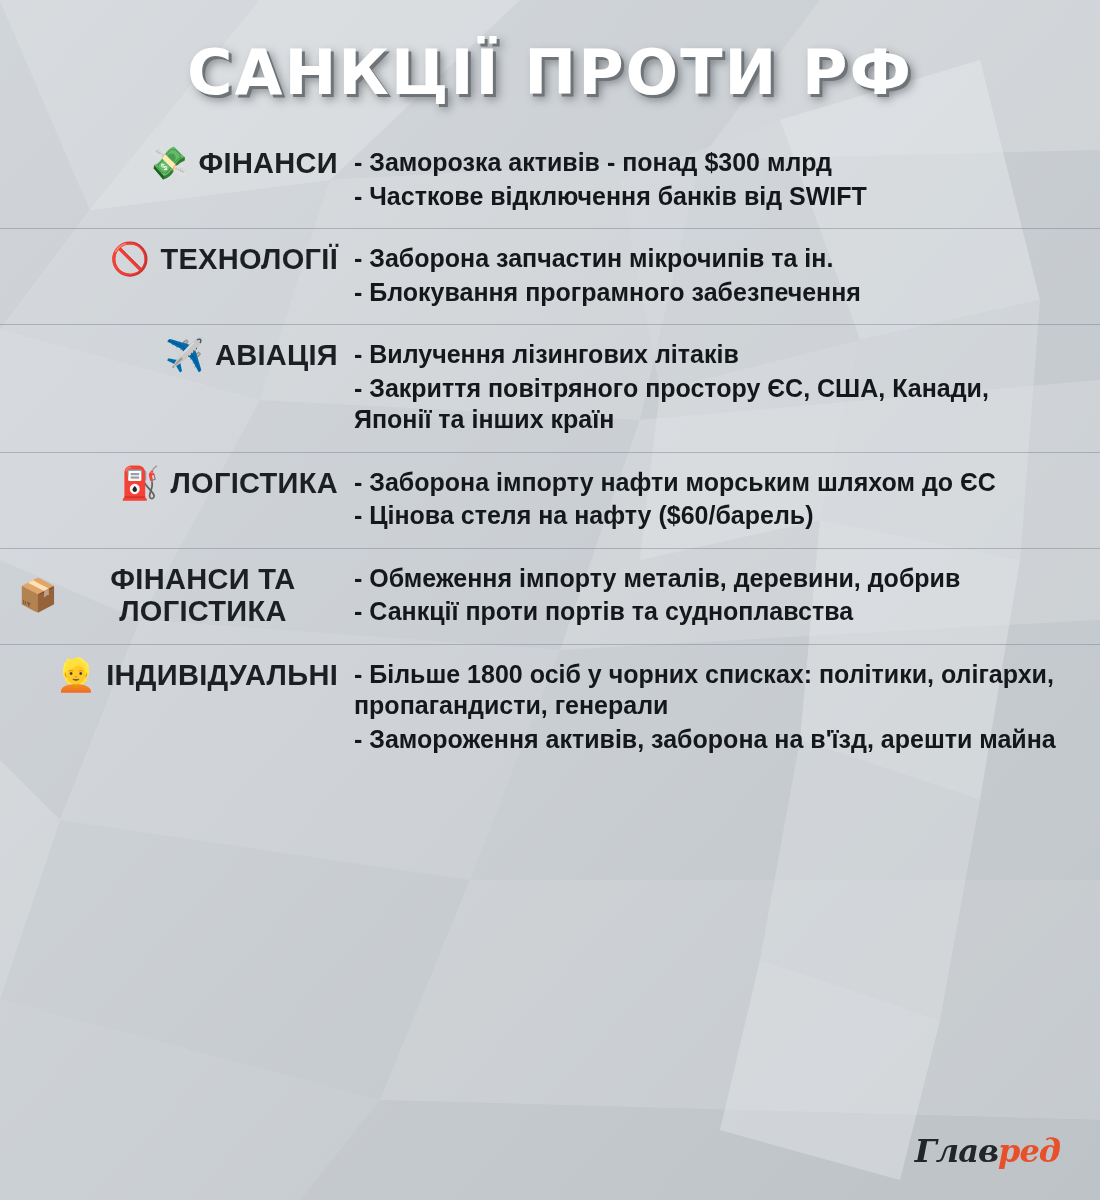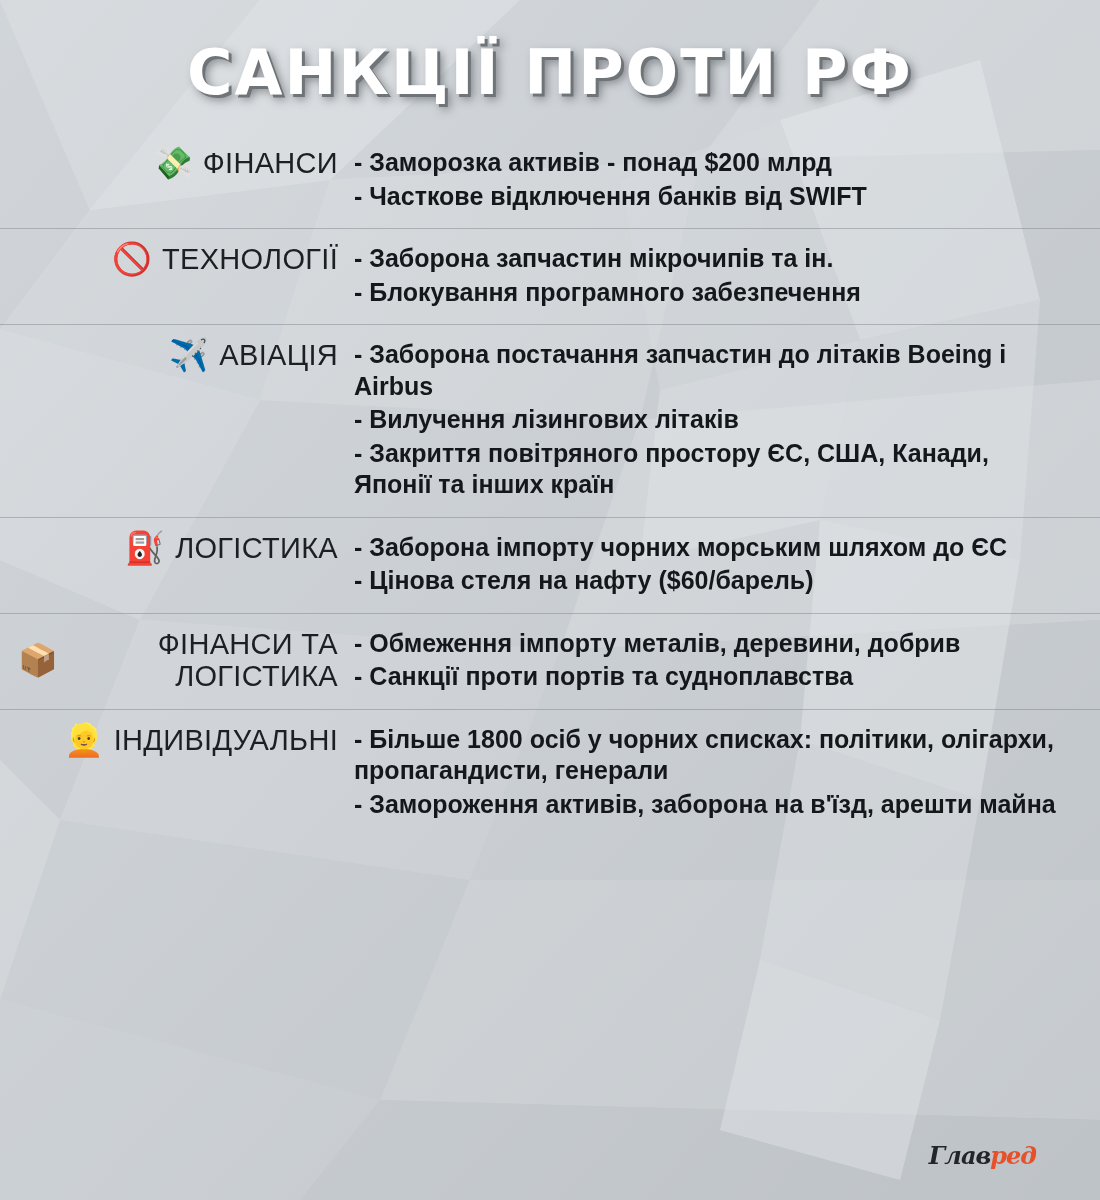--- a/index.html
+++ b/index.html
@@ -69,42 +69,42 @@
     box-sizing: border-box;
   }
   .cat-icon {
     font-size: 32px;
     line-height: 1;
     flex: 0 0 auto;
     font-family: "DejaVu Sans", sans-serif;
   }
   .cat-label {
     font-size: 29px;
-    font-weight: normal;
+    font-weight: bold;
     color: #1d2023;
-    text-align: right;
+    text-align: center;
     line-height: 1.12;
     letter-spacing: 0.3px;
   }
   .items {
     flex: 1 1 auto;
     padding-left: 6px;
   }
   .item {
     font-size: 25px;
     font-weight: bold;
     color: #15181b;
     line-height: 1.26;
     margin-bottom: 2px;
   }
   .logo {
     position: absolute;
-    right: 64px;
+    right: 40px;
     bottom: 30px;
-    font-size: 24px;
+    font-size: 32px;
     font-weight: bold;
     font-style: italic;
     letter-spacing: -1px;
     font-family: "DejaVu Serif", serif;
   }
   .logo .a { color: #222629; }
   .logo .b { color: #e8502a; }
 </style>
 </head>
 <body>
@@ -156,21 +156,21 @@
     <div class="title">САНКЦІЇ ПРОТИ РФ</div>
 
     <div class="rows">
 
       <div class="row first">
         <div class="cat">
           <span class="cat-icon">💸</span>
           <span class="cat-label">ФІНАНСИ</span>
         </div>
         <div class="items">
-          <div class="item">- Заморозка активів - понад $200 млрд</div>
+          <div class="item">- Заморозка активів - понад $300 млрд</div>
           <div class="item">- Часткове відключення  банків від SWIFT</div>
         </div>
       </div>
 
       <div class="row">
         <div class="cat">
           <span class="cat-icon">🚫</span>
           <span class="cat-label">ТЕХНОЛОГІЇ</span>
         </div>
         <div class="items">
@@ -178,33 +178,32 @@
           <div class="item">- Блокування програмного забезпечення</div>
         </div>
       </div>
 
       <div class="row">
         <div class="cat">
           <span class="cat-icon">✈️</span>
           <span class="cat-label">АВІАЦІЯ</span>
         </div>
         <div class="items">
-          <div class="item">- Заборона постачання запчастин до літаків Boeing і Airbus</div>
           <div class="item">- Вилучення лізингових літаків</div>
           <div class="item">- Закриття повітряного простору ЄС, США, Канади, Японії та інших країн</div>
         </div>
       </div>
 
       <div class="row">
         <div class="cat">
           <span class="cat-icon">⛽</span>
           <span class="cat-label">ЛОГІСТИКА</span>
         </div>
         <div class="items">
-          <div class="item">- Заборона імпорту чорних морським шляхом до ЄС</div>
+          <div class="item">- Заборона імпорту нафти морським шляхом до ЄС</div>
           <div class="item">- Цінова стеля на нафту ($60/барель)</div>
         </div>
       </div>
 
       <div class="row">
         <div class="cat">
           <span class="cat-icon">📦</span>
           <span class="cat-label">ФІНАНСИ ТА ЛОГІСТИКА</span>
         </div>
         <div class="items">

